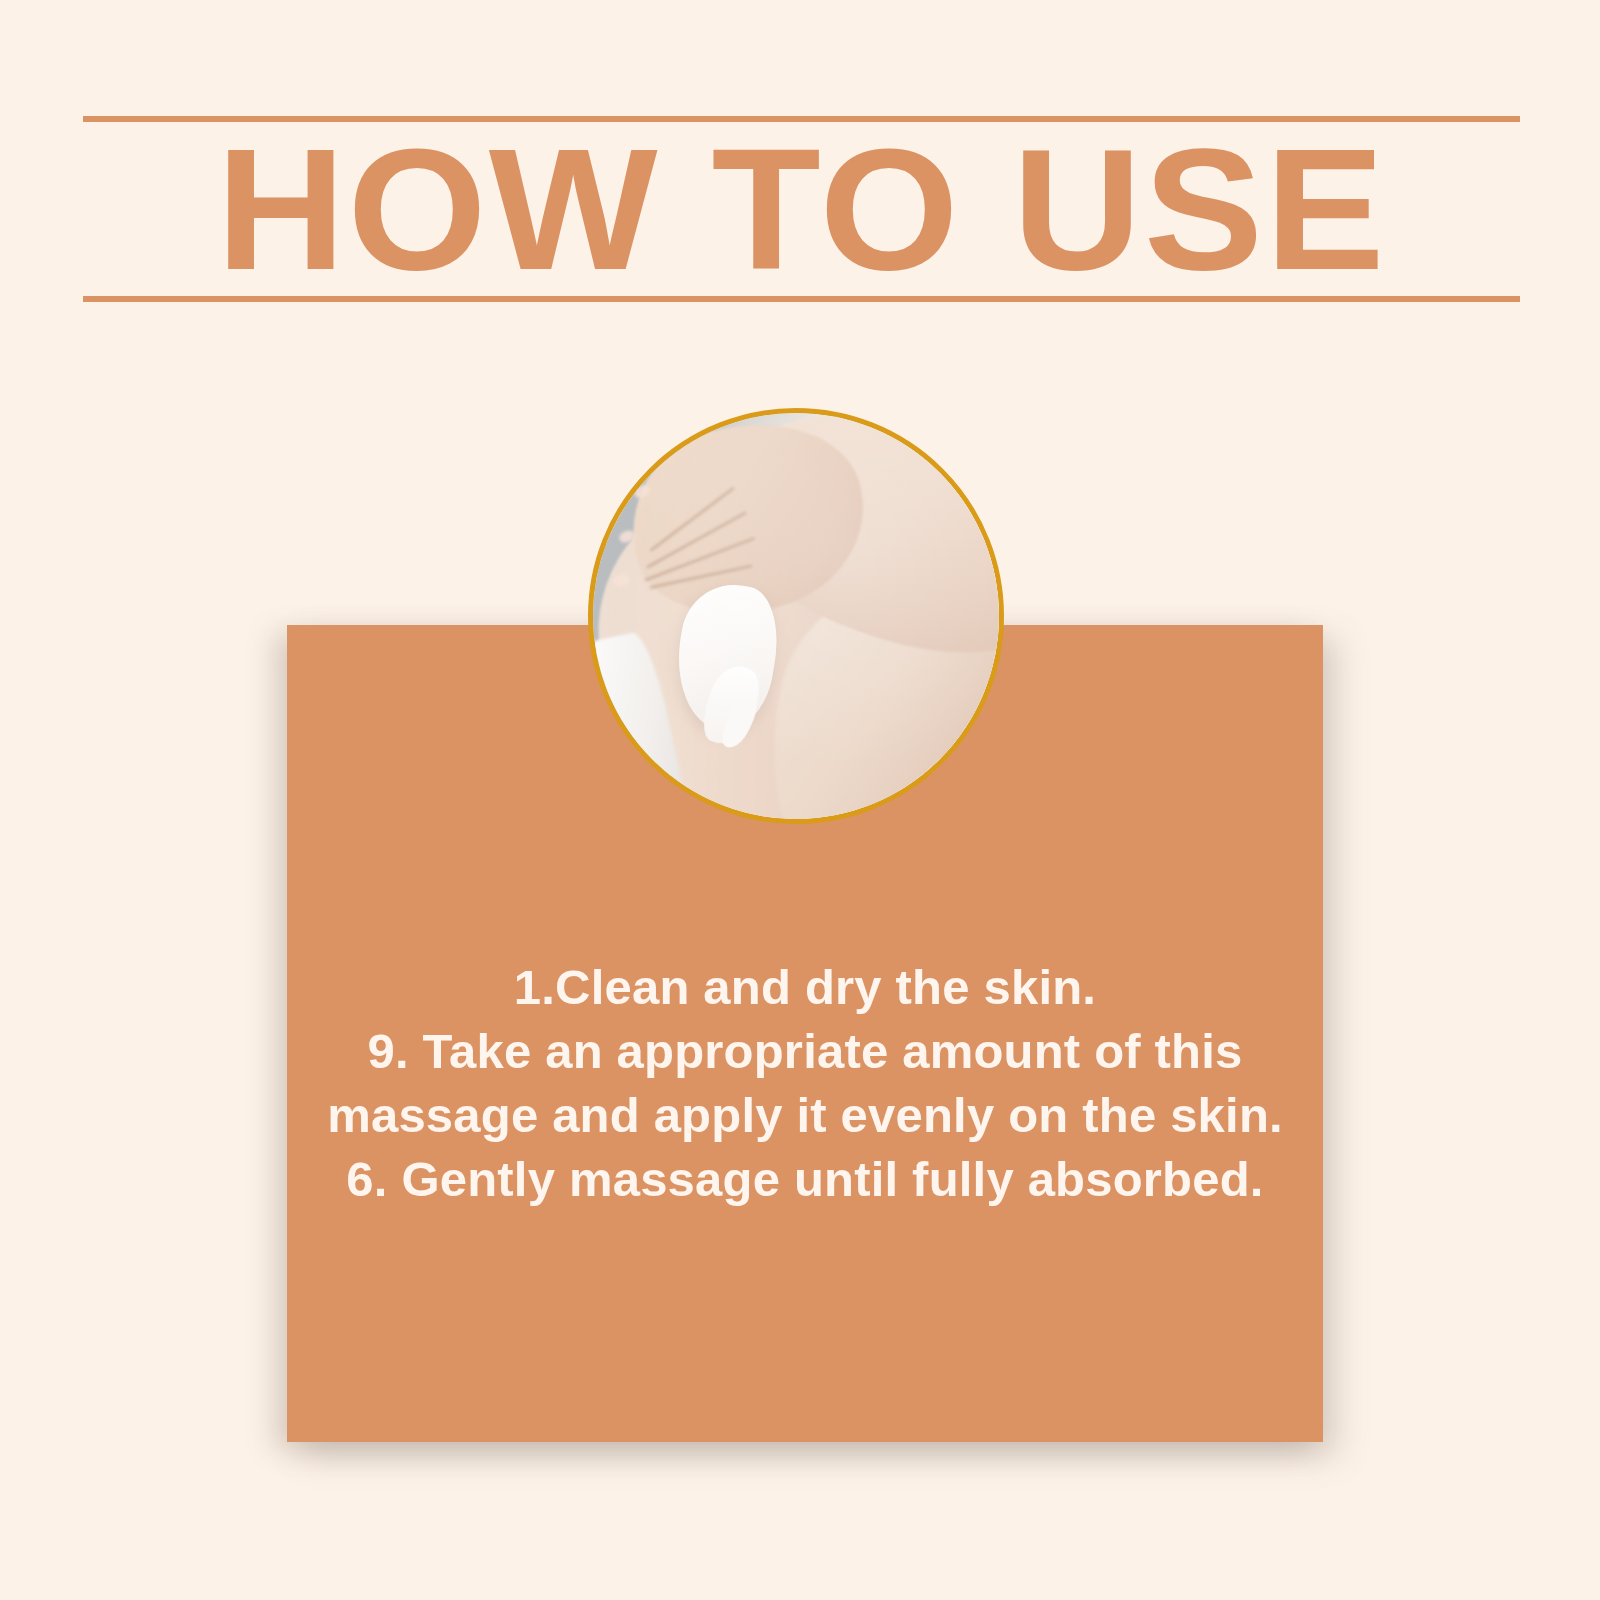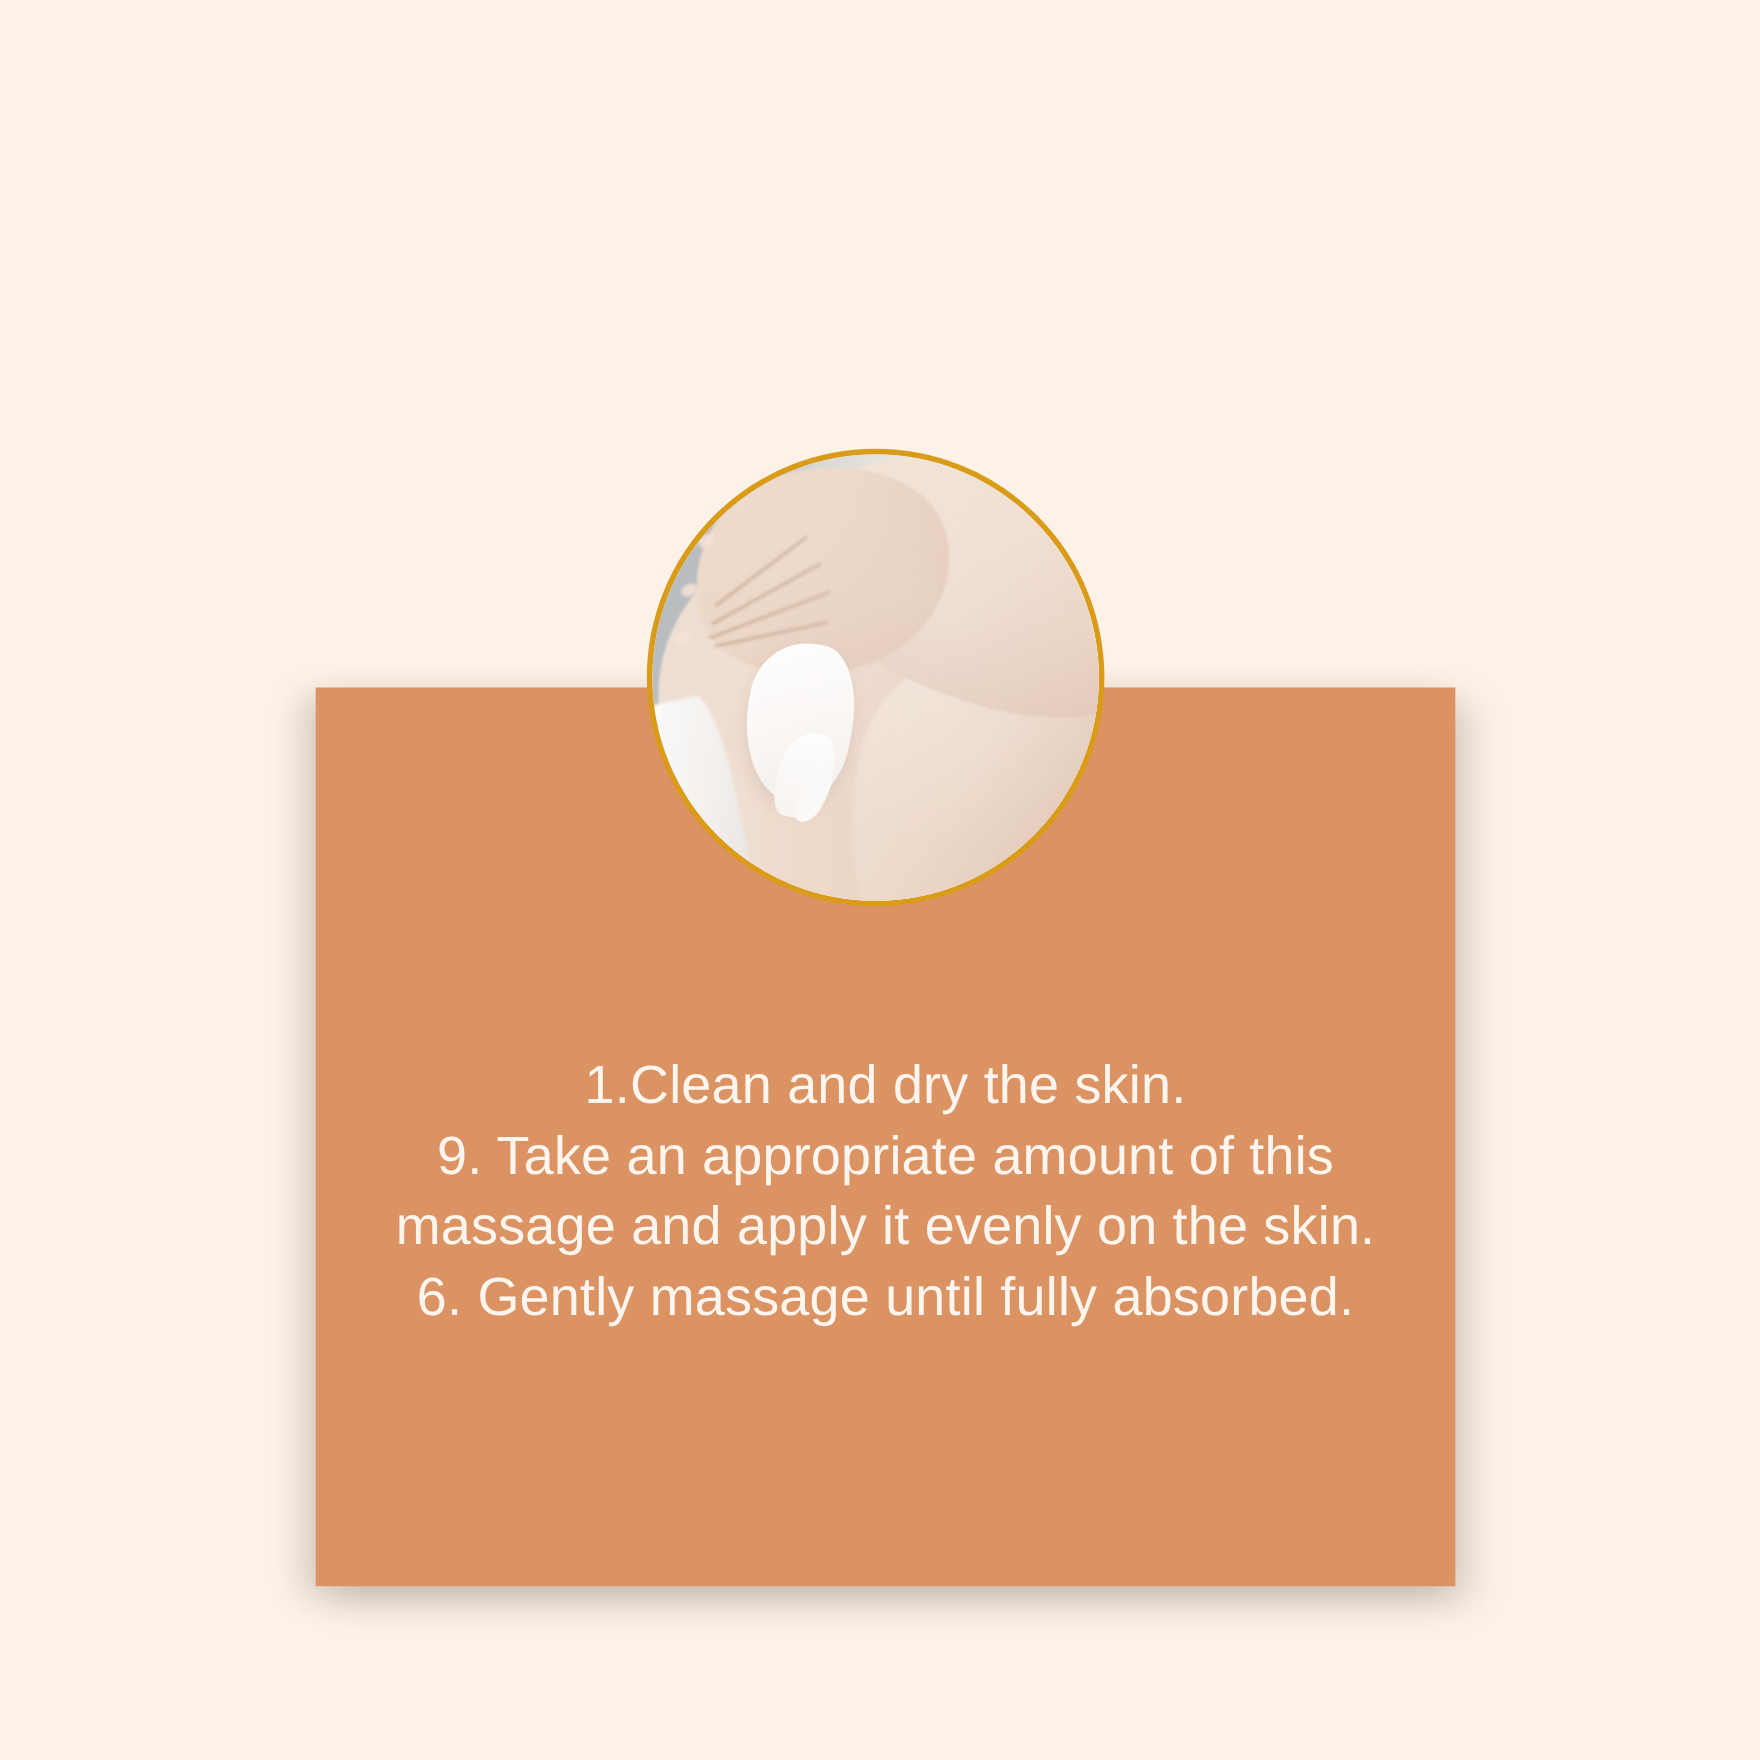--- a/index.html
+++ b/index.html
@@ -74,21 +74,21 @@
   }
 
   .steps {
     position: absolute;
     left: 0;
     right: 0;
     top: 330px;
     text-align: center;
     color: #fdf5ee;
     font-family: "Liberation Sans Narrow", "Liberation Sans", sans-serif;
-    font-weight: 400;
+    font-weight: 700;
     font-size: 49px;
     line-height: 64px;
     letter-spacing: 0.2px;
   }
   .steps .step-line {
     display: block;
     white-space: nowrap;
   }
 
   
@@ -272,20 +272,25 @@
     position: absolute;
     inset: 0;
     background: radial-gradient(ellipse at 62% 34%, rgba(255,255,255,0.26) 0%, rgba(255,255,255,0) 58%);
   }
 </style>
 </head>
 <body>
 
 <div class="poster">
 
+  <div class="header">
+    <div class="rule rule-top"></div>
+    <div class="page-title">HOW TO USE</div>
+    <div class="rule rule-bottom"></div>
+  </div>
 
   <div class="content-card">
     <div class="steps">
       <span class="step-line">1.Clean and dry the skin.</span>
       <span class="step-line">9. Take an appropriate amount of this</span>
       <span class="step-line">massage and apply it evenly on the skin.</span>
       <span class="step-line">6. Gently massage until fully absorbed.</span>
     </div>
   </div>
 

